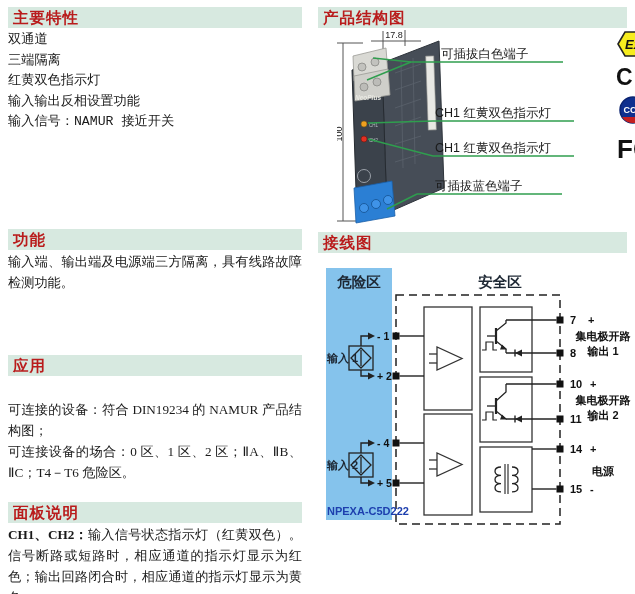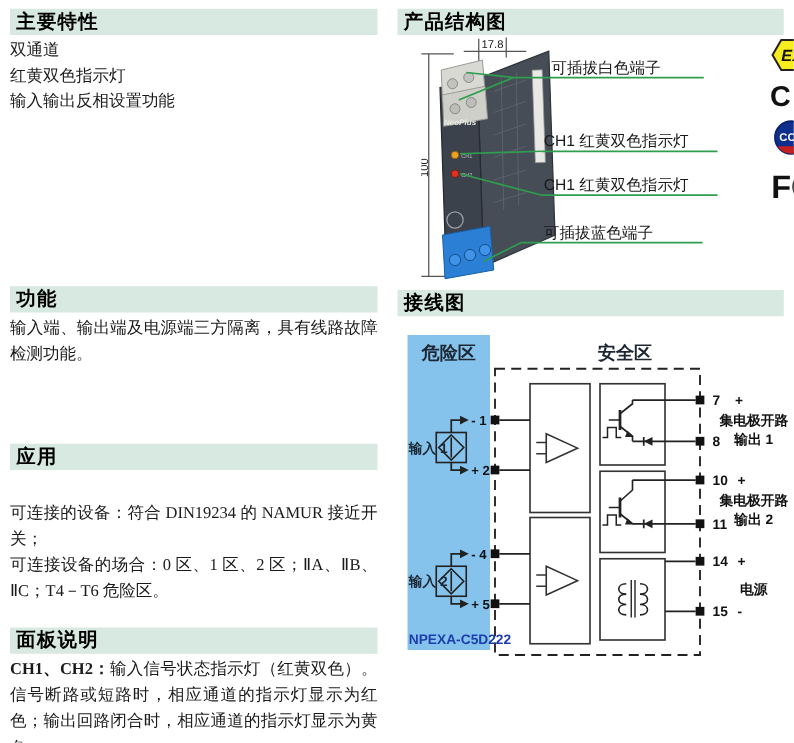--- a/index.html
+++ b/index.html
@@ -4,50 +4,52 @@
 <style>
   * { margin:0; padding:0; box-sizing:border-box; }
   html,body { width:635px; height:594px; }
   body {
     position:relative; background:#ffffff; overflow:hidden;
     font-family:"Liberation Serif", serif; color:#1a1a1a;
   }
   .sec-h {
     position:absolute; height:21px; background:#d7e9e0;
     font-size:15.5px; font-weight:bold; line-height:21px;
-    padding-left:5px; color:#000000; letter-spacing:1px;
+    padding-left:5px; color:#b91c1c; letter-spacing:1px;
   }
   .lcol { width:294px; left:8px; }
   .rcol { width:309px; left:318px; }
   .textblock { position:absolute; left:8px; width:294px; font-size:13.2px; }
-  .feat-list { list-style:none; }
+  .feat-list { list-style:none;font-family:Liberation Mono, monospace; }
   .feat-list li { line-height:20.5px; height:20.5px; }
   .para { line-height:21px; text-align:justify; }
   .figwrap { position:absolute;margin-left:19px; }
   svg text { font-family:"Liberation Sans", sans-serif; }
   svg .cn-bold { font-weight:bold; }
 </style>
 </head>
 <body>
 
 <h2 class="sec-h lcol" style="top:7px">主要特性</h2>
 <ul class="textblock feat-list" style="top:30px">
   <li>双通道</li>
+  <li>三端隔离</li>
   <li>红黄双色指示灯</li>
   <li>输入输出反相设置功能</li>
+  <li>输入信号：NAMUR 接近开关</li>
 </ul>
 
 <h2 class="sec-h lcol" style="top:229px">功能</h2>
 <div class="textblock" style="top:251px">
   <p class="para">输入端、输出端及电源端三方隔离，具有线路故障检测功能。</p>
 </div>
 
 <h2 class="sec-h lcol" style="top:355px">应用</h2>
 <div class="textblock" style="top:399px">
-  <p class="para">可连接的设备：符合 DIN19234 的 NAMUR 接近开关；</p>
+  <p class="para">可连接的设备：符合 DIN19234 的 NAMUR 产品结构图；</p>
   <p class="para">可连接设备的场合：0 区、1 区、2 区；ⅡA、ⅡB、ⅡC；T4－T6 危险区。</p>
 </div>
 
 <h2 class="sec-h lcol" style="top:502px">面板说明</h2>
 <div class="textblock" style="top:524px">
   <p class="para"><b>CH1、CH2：</b><span>输入信号状态指示灯（红黄双色）。信号断路或短路时，相应通道的指示灯显示为红色；输出回路闭合时，相应通道的指示灯显示为黄色。</span></p>
 </div>
 
 <h2 class="sec-h rcol" style="top:7px">产品结构图</h2>
 

